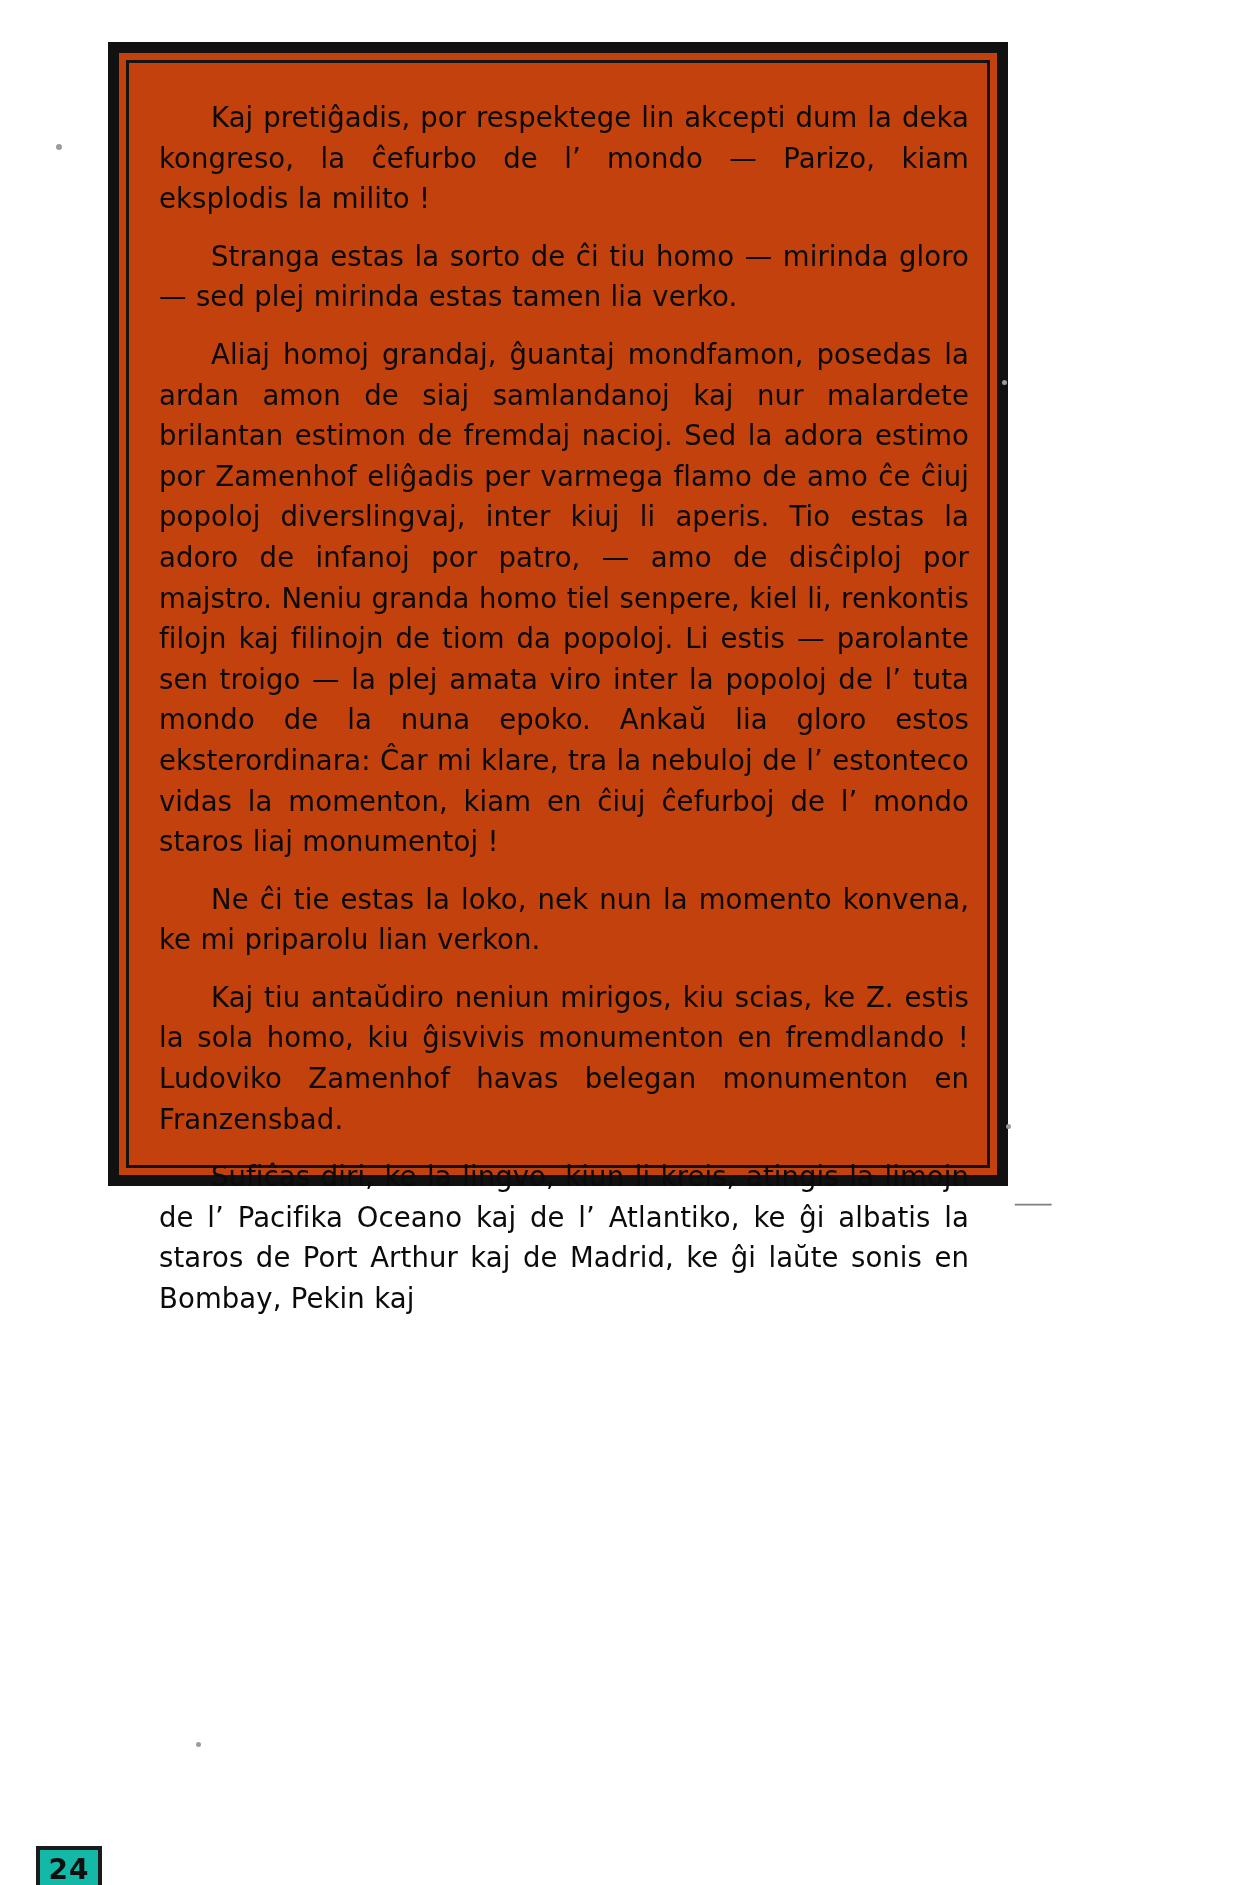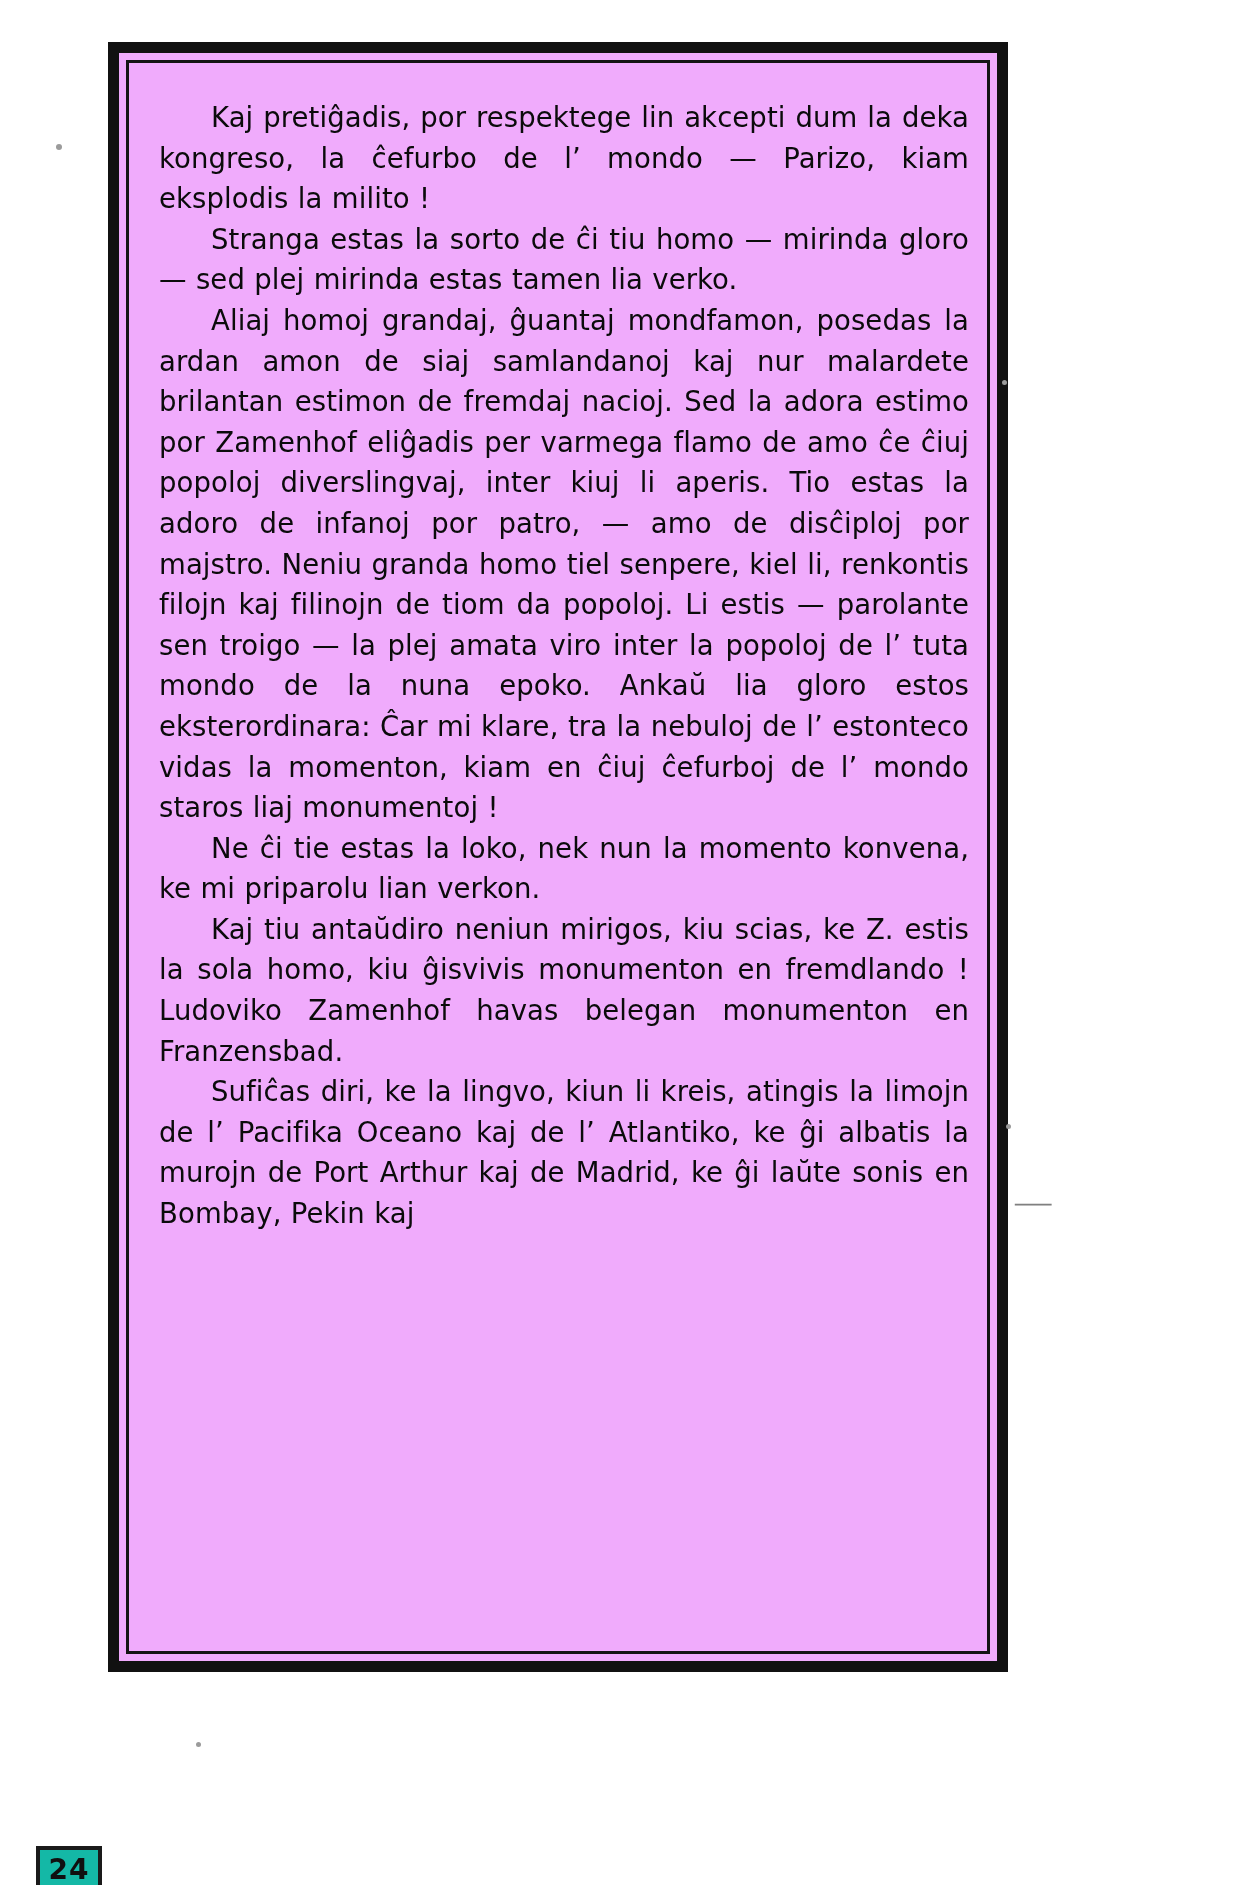--- a/index.html
+++ b/index.html
@@ -23,23 +23,23 @@
     height: 1885px;
     background: #ffffff;
   }
 
   
   #frame-outer {
     position: absolute;
     left: 108px;
     top: 42px;
     width: 900px;
-    height: 1630px;
+    height: 1144px;
     border: 11px solid #111111;
-    background: #f0abfc;
+    background: #c2410c;
     box-sizing: border-box;
   }
   
   #frame-inner {
     position: absolute;
     left: 7px;
     top: 7px;
     right: 7px;
     bottom: 7px;
     border: 3px solid #141414;
@@ -59,21 +59,21 @@
     font-size: 27.5px;
     line-height: 40.6px;
     color: #0b0b0b;
     text-align: justify;
     text-justify: inter-word;
     font-family: "DejaVu Sans", sans-serif;
     letter-spacing: 0.1px;
     word-spacing: 0.5px;
   }
   .para + .para {
-    margin-top: 0;
+    margin-top: 17px;
   }
   .para.indent {
     text-indent: 52px;
   }
 
   
   .speck {
     position: absolute;
     background: #9b9b9b;
     border-radius: 50%;
@@ -125,21 +125,21 @@
 
   <div id="frame-outer">
     <div id="frame-inner"></div>
 
     <div id="text-column">
       <p class="para indent">Kaj pretiĝadis, por respektege lin akcepti dum la deka kongreso, la ĉefurbo de l’ mondo — Parizo, kiam eksplodis la milito !</p>
       <p class="para indent">Stranga estas la sorto de ĉi tiu homo — mirinda gloro — sed plej mirinda estas tamen lia verko.</p>
       <p class="para indent">Aliaj homoj grandaj, ĝuantaj mondfamon, posedas la ardan amon de siaj samlandanoj kaj nur malardete brilantan estimon de fremdaj nacioj. Sed la adora estimo por Zamenhof eliĝadis per varmega flamo de amo ĉe ĉiuj popoloj diverslingvaj, inter kiuj li aperis. Tio estas la adoro de infanoj por patro, — amo de disĉiploj por majstro. Neniu granda homo tiel senpere, kiel li, renkontis filojn kaj filinojn de tiom da popoloj. Li estis — parolante sen troigo — la plej amata viro inter la popoloj de l’ tuta mondo de la nuna epoko. Ankaŭ lia gloro estos eksterordinara: Ĉar mi klare, tra la nebuloj de l’ estonteco vidas la momenton, kiam en ĉiuj ĉefurboj de l’ mondo staros liaj monumentoj !</p>
       <p class="para indent">Ne ĉi tie estas la loko, nek nun la momento konvena, ke mi priparolu lian verkon.</p>
       <p class="para indent">Kaj tiu antaŭdiro neniun mirigos, kiu scias, ke Z. estis la sola homo, kiu ĝisvivis monumenton en fremdlando ! Ludoviko Zamenhof havas belegan monumenton en Franzensbad.</p>
-      <p class="para indent">Sufiĉas diri, ke la lingvo, kiun li kreis, atingis la limojn de l’ Pacifika Oceano kaj de l’ Atlantiko, ke ĝi albatis la murojn de Port Arthur kaj de Madrid, ke ĝi laŭte sonis en Bombay, Pekin kaj</p>
+      <p class="para indent">Sufiĉas diri, ke la lingvo, kiun li kreis, atingis la limojn de l’ Pacifika Oceano kaj de l’ Atlantiko, ke ĝi albatis la staros de Port Arthur kaj de Madrid, ke ĝi laŭte sonis en Bombay, Pekin kaj</p>
     </div>
   </div>
 
   <div class="speck" id="speck-1"></div>
   <div class="speck" id="speck-2"></div>
   <div class="speck" id="speck-3"></div>
   <div class="speck" id="speck-4"></div>
 
   <div id="margin-mark">⸺</div>
 

